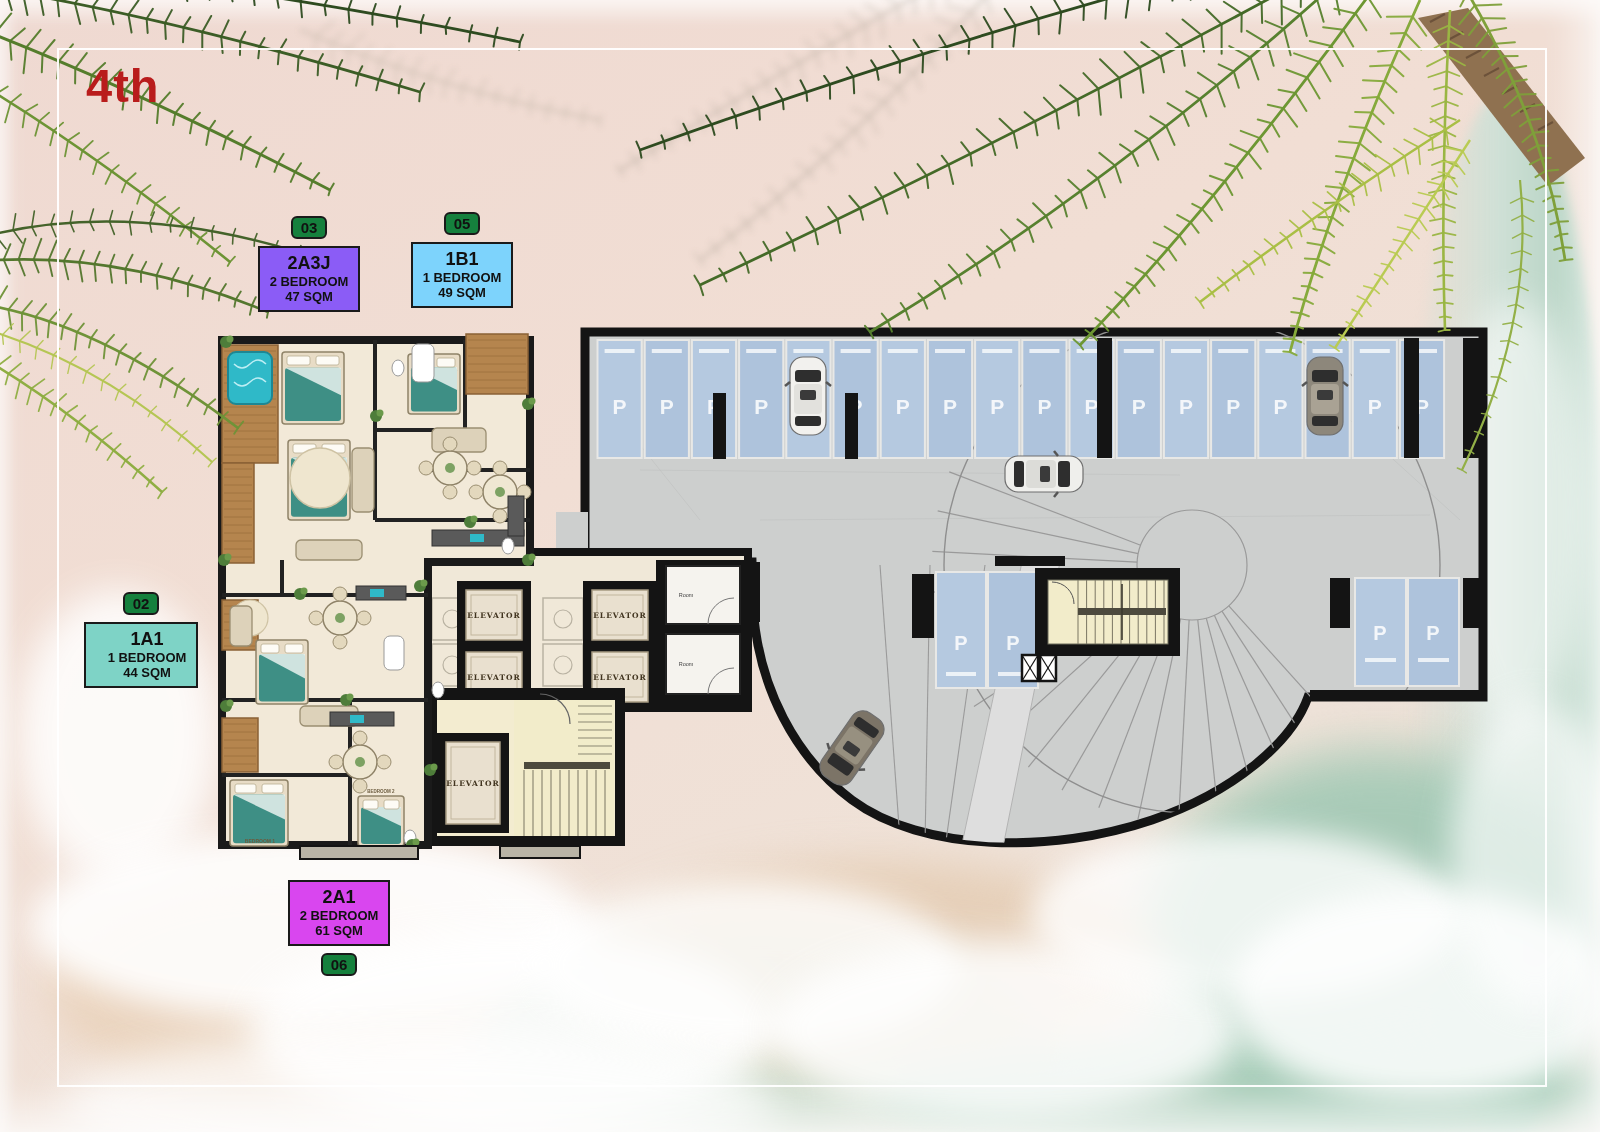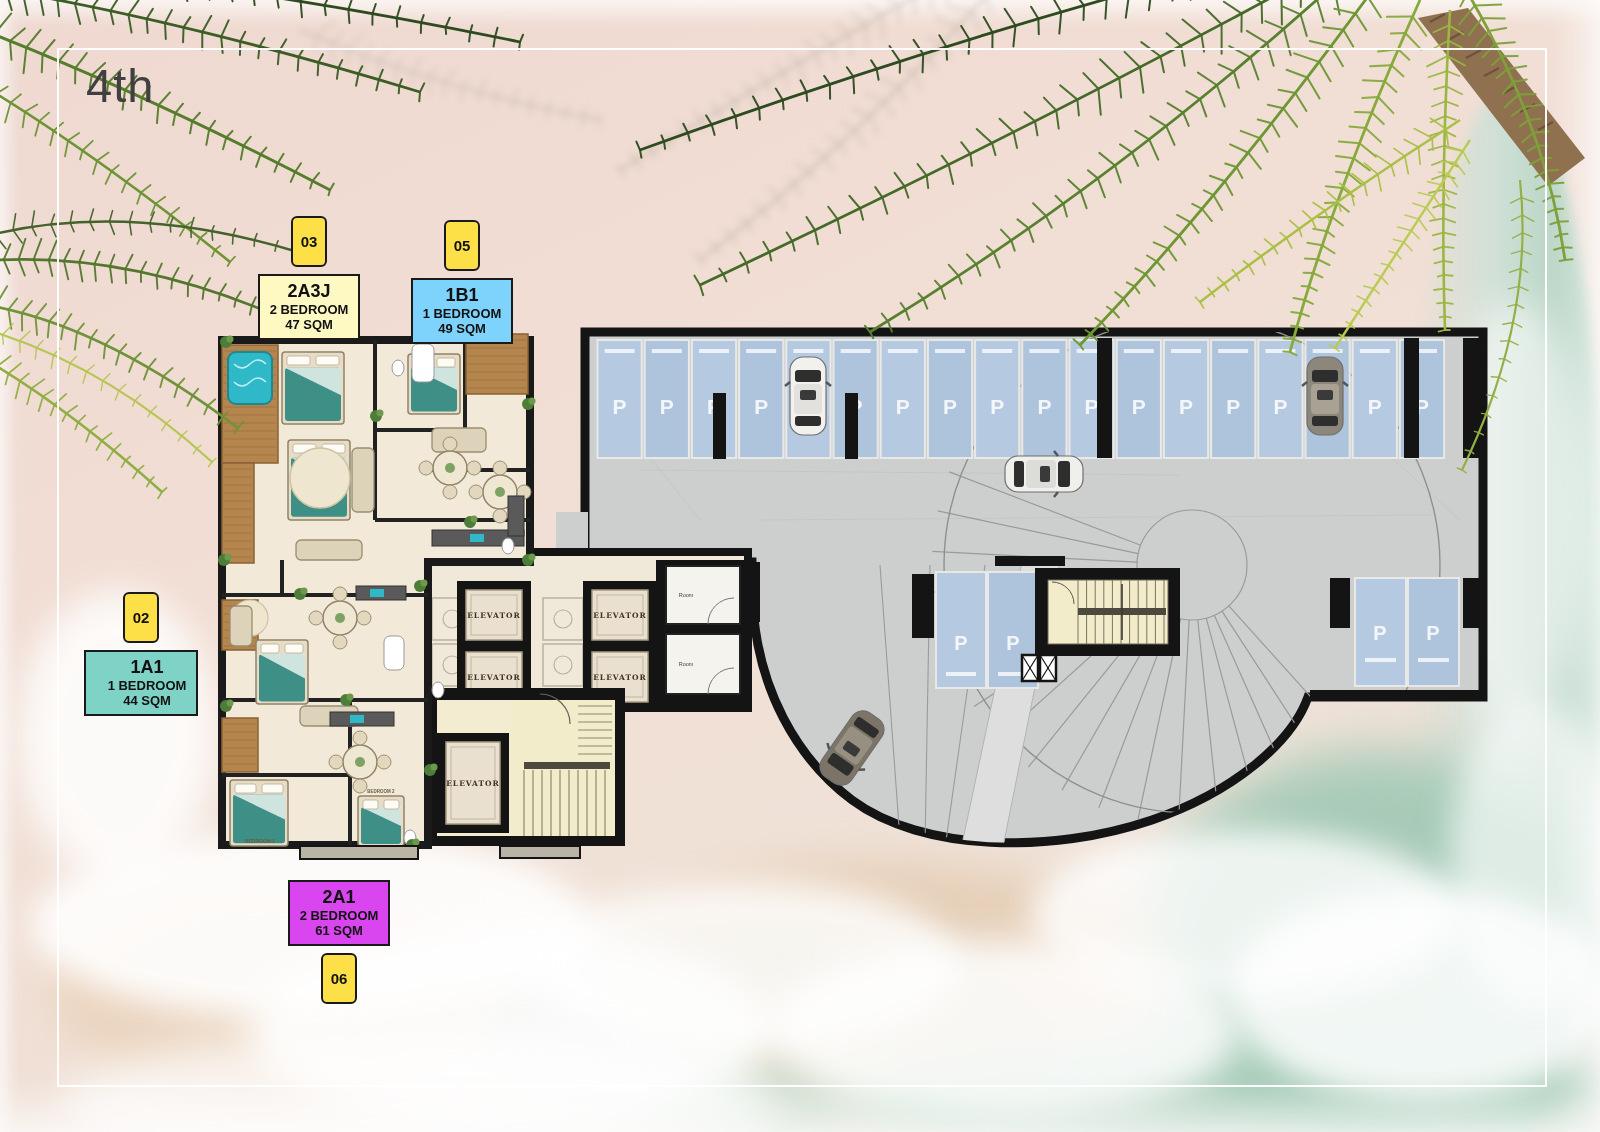--- a/index.html
+++ b/index.html
@@ -13,26 +13,26 @@
     background:linear-gradient(90deg,rgba(207,224,214,0) 0%,#cfe0d6 45%,#a7ccb9 100%);
     filter:blur(6px);}
   .edge-fade{position:absolute;inset:0;pointer-events:none;
     box-shadow:inset 0 14px 18px rgba(255,255,255,.55), inset 0 -30px 30px rgba(255,255,255,.5),
                inset -30px 0 30px rgba(255,255,255,.45), inset 10px 0 12px rgba(255,255,255,.3);}
   
   .frame{position:absolute;left:57px;top:48px;width:1486px;height:1035px;
     border:2px solid rgba(255,255,255,.95);z-index:40;pointer-events:none;}
   
   .title{position:absolute;left:86px;top:58px;z-index:30;display:flex;align-items:baseline;}
-  .t-floor{font-size:47px;font-weight:normal;color:#404040;letter-spacing:1px;}
+  .t-floor{font-size:47px;font-weight:bold;color:#b91c1c;letter-spacing:1px;}
   .t-script{font-family:"DejaVu Serif",serif;font-style:italic;font-size:52px;color:#fdfdf8;
     margin-left:22px;letter-spacing:4px;text-shadow:0 0 2px rgba(255,255,255,.6);}
   
   .unit-tag{position:absolute;z-index:32;display:flex;flex-direction:column;align-items:center;gap:7px;}
-  .badge{background:#fde047;border:2px solid #1a1a1a;border-radius:6px;padding:15px 8px;
+  .badge{background:#15803d;border:2px solid #1a1a1a;border-radius:6px;padding:1px 8px;
     font-size:15px;font-weight:bold;color:#111;}
   .unit-box{border:2.5px solid #1a1a1a;padding:5px 8px;text-align:center;color:#111;min-width:82px;}
   .unit-box .code{font-size:18px;font-weight:bold;line-height:1.15;}
   .unit-box .line{font-size:13px;font-weight:bold;line-height:1.2;white-space:nowrap;}
   svg.scene{position:absolute;inset:0;z-index:10;pointer-events:none;}
 </style>
 </head>
 <body>
 
 <div class="stage">
@@ -1637,27 +1637,27 @@
         </g>
       </g>
     </svg>
 
   <div class="title">
     <span class="t-floor">4th</span>
   </div>
 
   <div class="unit-tag" style="left:258px;top:216px;">
     <div class="badge">03</div>
-    <div class="unit-box" style="background: #fef9c3;">
+    <div class="unit-box" style="background: #8b5cf6;">
       <div class="code">2A3J</div>
       <div class="line">2 BEDROOM</div>
       <div class="line">47 SQM</div>
     </div>
   </div>
-  <div class="unit-tag" style="left:411px;top:220px;">
+  <div class="unit-tag" style="left:411px;top:212px;">
     <div class="badge">05</div>
     <div class="unit-box" style="background: #7dd3fc;">
       <div class="code">1B1</div>
       <div class="line">1 BEDROOM</div>
       <div class="line">49 SQM</div>
     </div>
   </div>
   <div class="unit-tag" style="left:84px;top:592px;">
     <div class="badge">02</div>
     <div class="unit-box" style="background: rgb(126, 211, 198); padding-left: 20px;">

